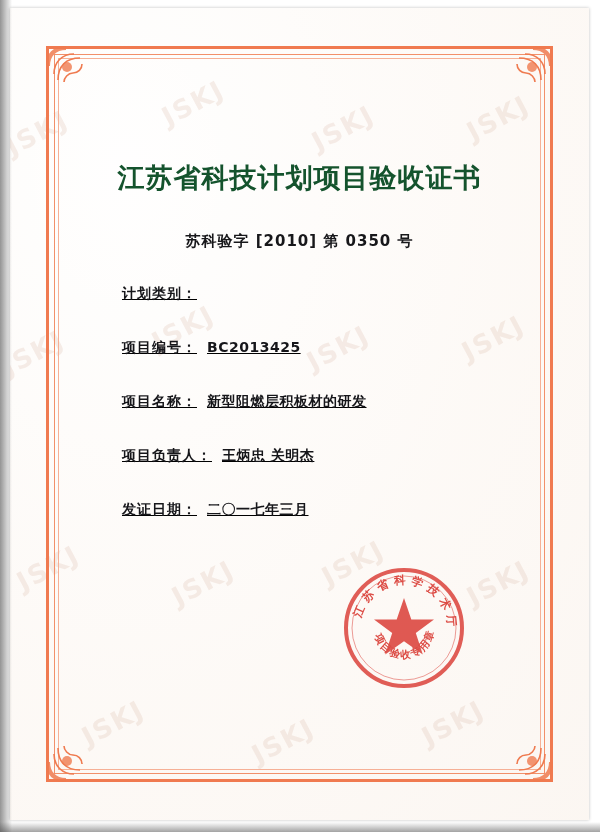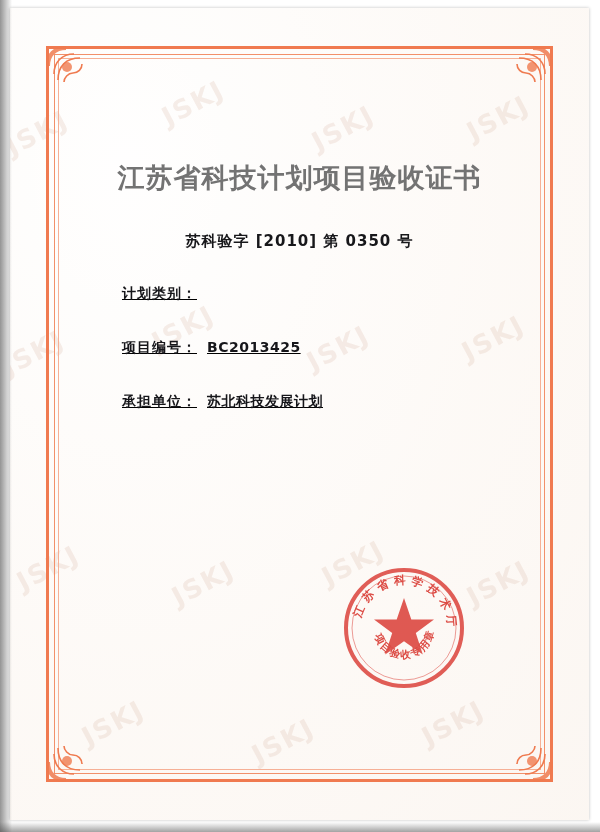--- a/index.html
+++ b/index.html
@@ -103,21 +103,21 @@
     top: 60px;
     right: 70px;
     bottom: 60px;
   }
   .doc-title {
     margin-top: 92px;
     text-align: center;
     font-size: 27px;
     font-weight: 700;
     letter-spacing: 1px;
-    color: #737373;
+    color: #14532d;
     font-family: "DejaVu Sans", "Liberation Sans", sans-serif;
   }
   .doc-number {
     margin-top: 36px;
     text-align: center;
     font-size: 15px;
     font-weight: 700;
     letter-spacing: 1px;
     color: #17171a;
   }
@@ -249,22 +249,30 @@
 
       <div class="fields">
         <div class="field-row small">
           <span class="field-label">计划类别：</span>
         </div>
         <div class="field-row">
           <span class="field-label">项目编号：</span>
           <span class="field-value">BC2013425</span>
         </div>
         <div class="field-row">
-          <span class="field-label">承担单位：</span>
-          <span class="field-value">苏北科技发展计划</span>
+          <span class="field-label">项目名称：</span>
+          <span class="field-value">新型阻燃层积板材的研发</span>
+        </div>
+        <div class="field-row">
+          <span class="field-label">项目负责人：</span>
+          <span class="field-value">王炳忠  关明杰</span>
+        </div>
+        <div class="field-row">
+          <span class="field-label">发证日期：</span>
+          <span class="field-value">二〇一七年三月</span>
         </div>
       </div>
     </div>
 
     <div class="seal">
       <svg viewBox="0 0 128 128" width="128" height="128">
         <defs>
           <path id="arcTop" d="M 20,64 A 44,44 0 0 1 108,64"></path>
           <path id="arcBottom" d="M 34,64 A 30,30 0 0 0 94,64"></path>
         </defs>

